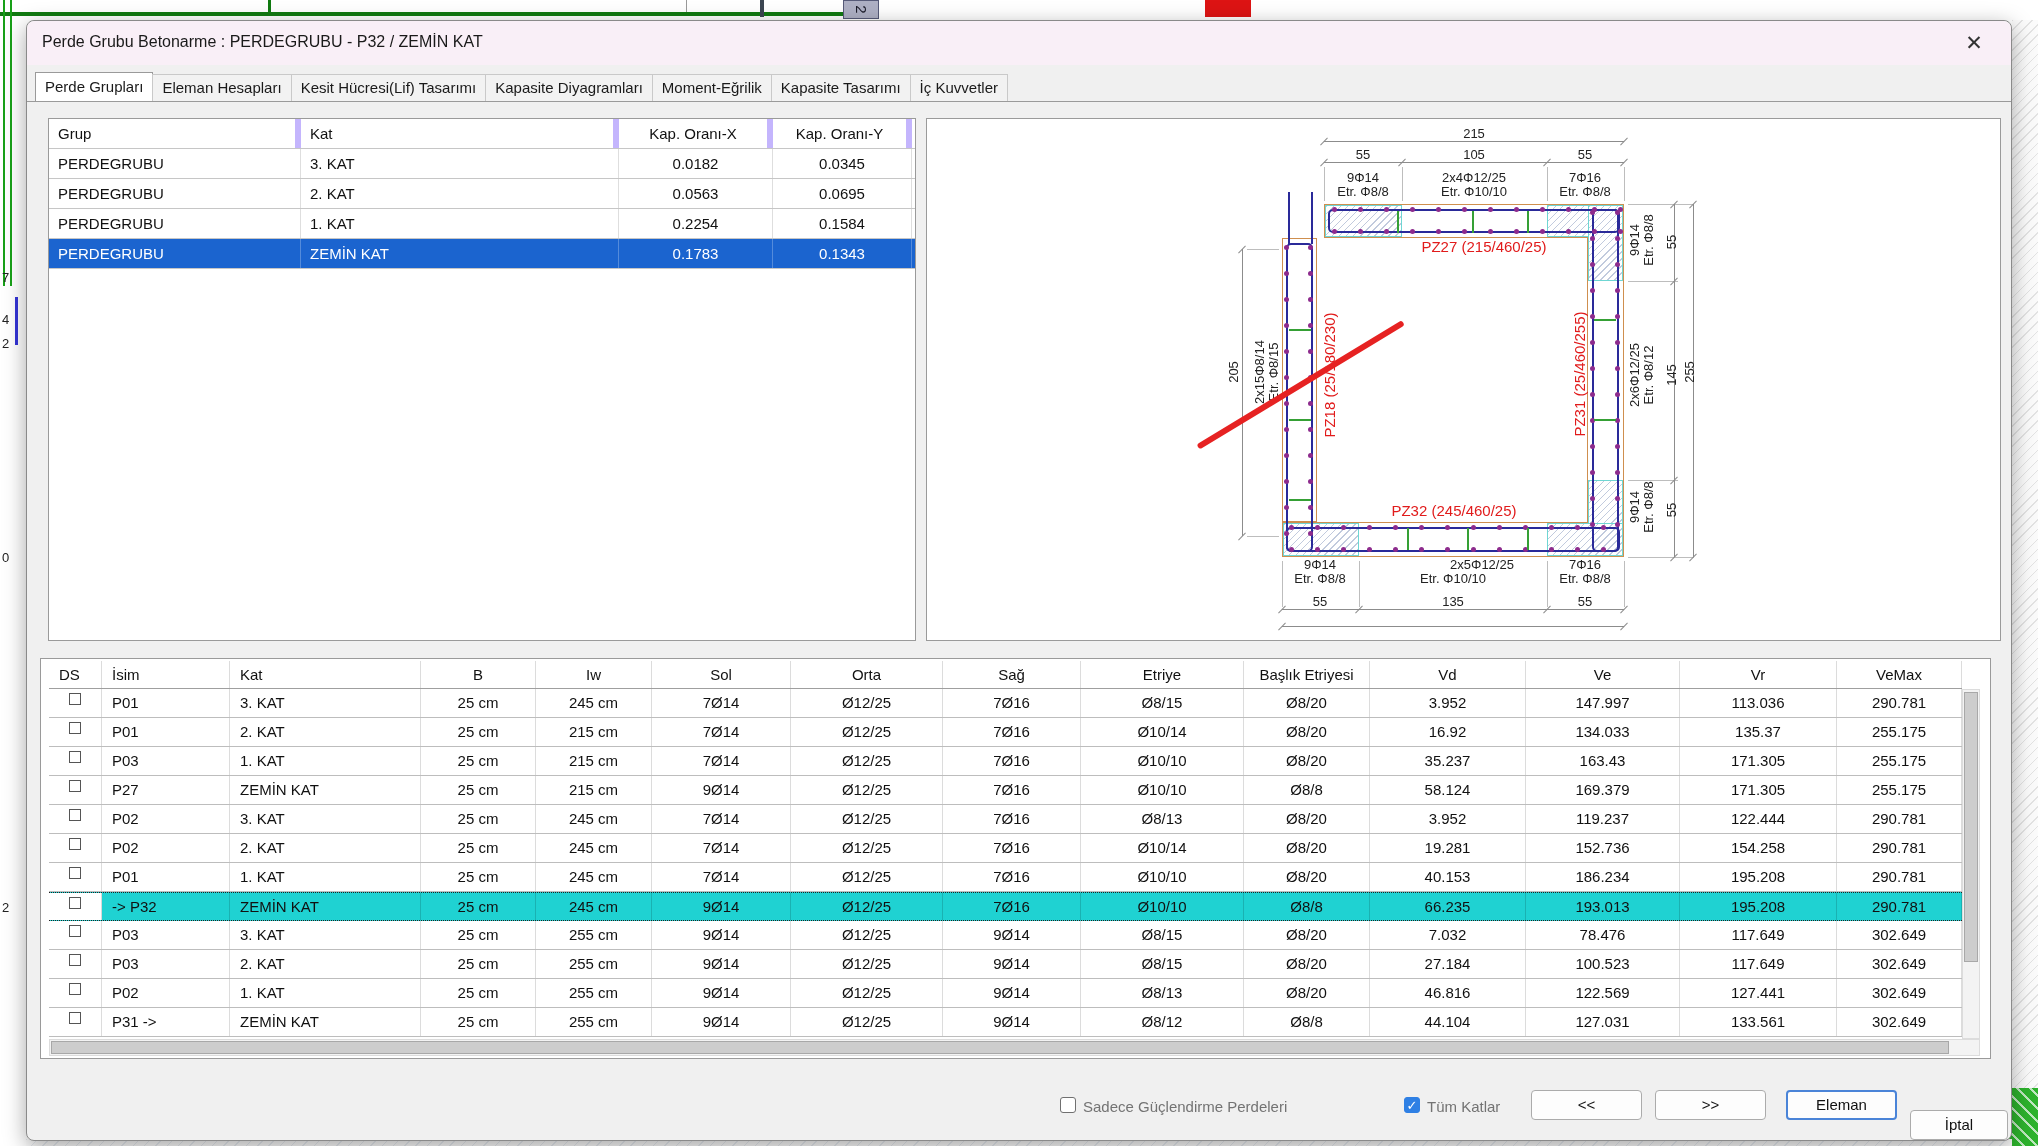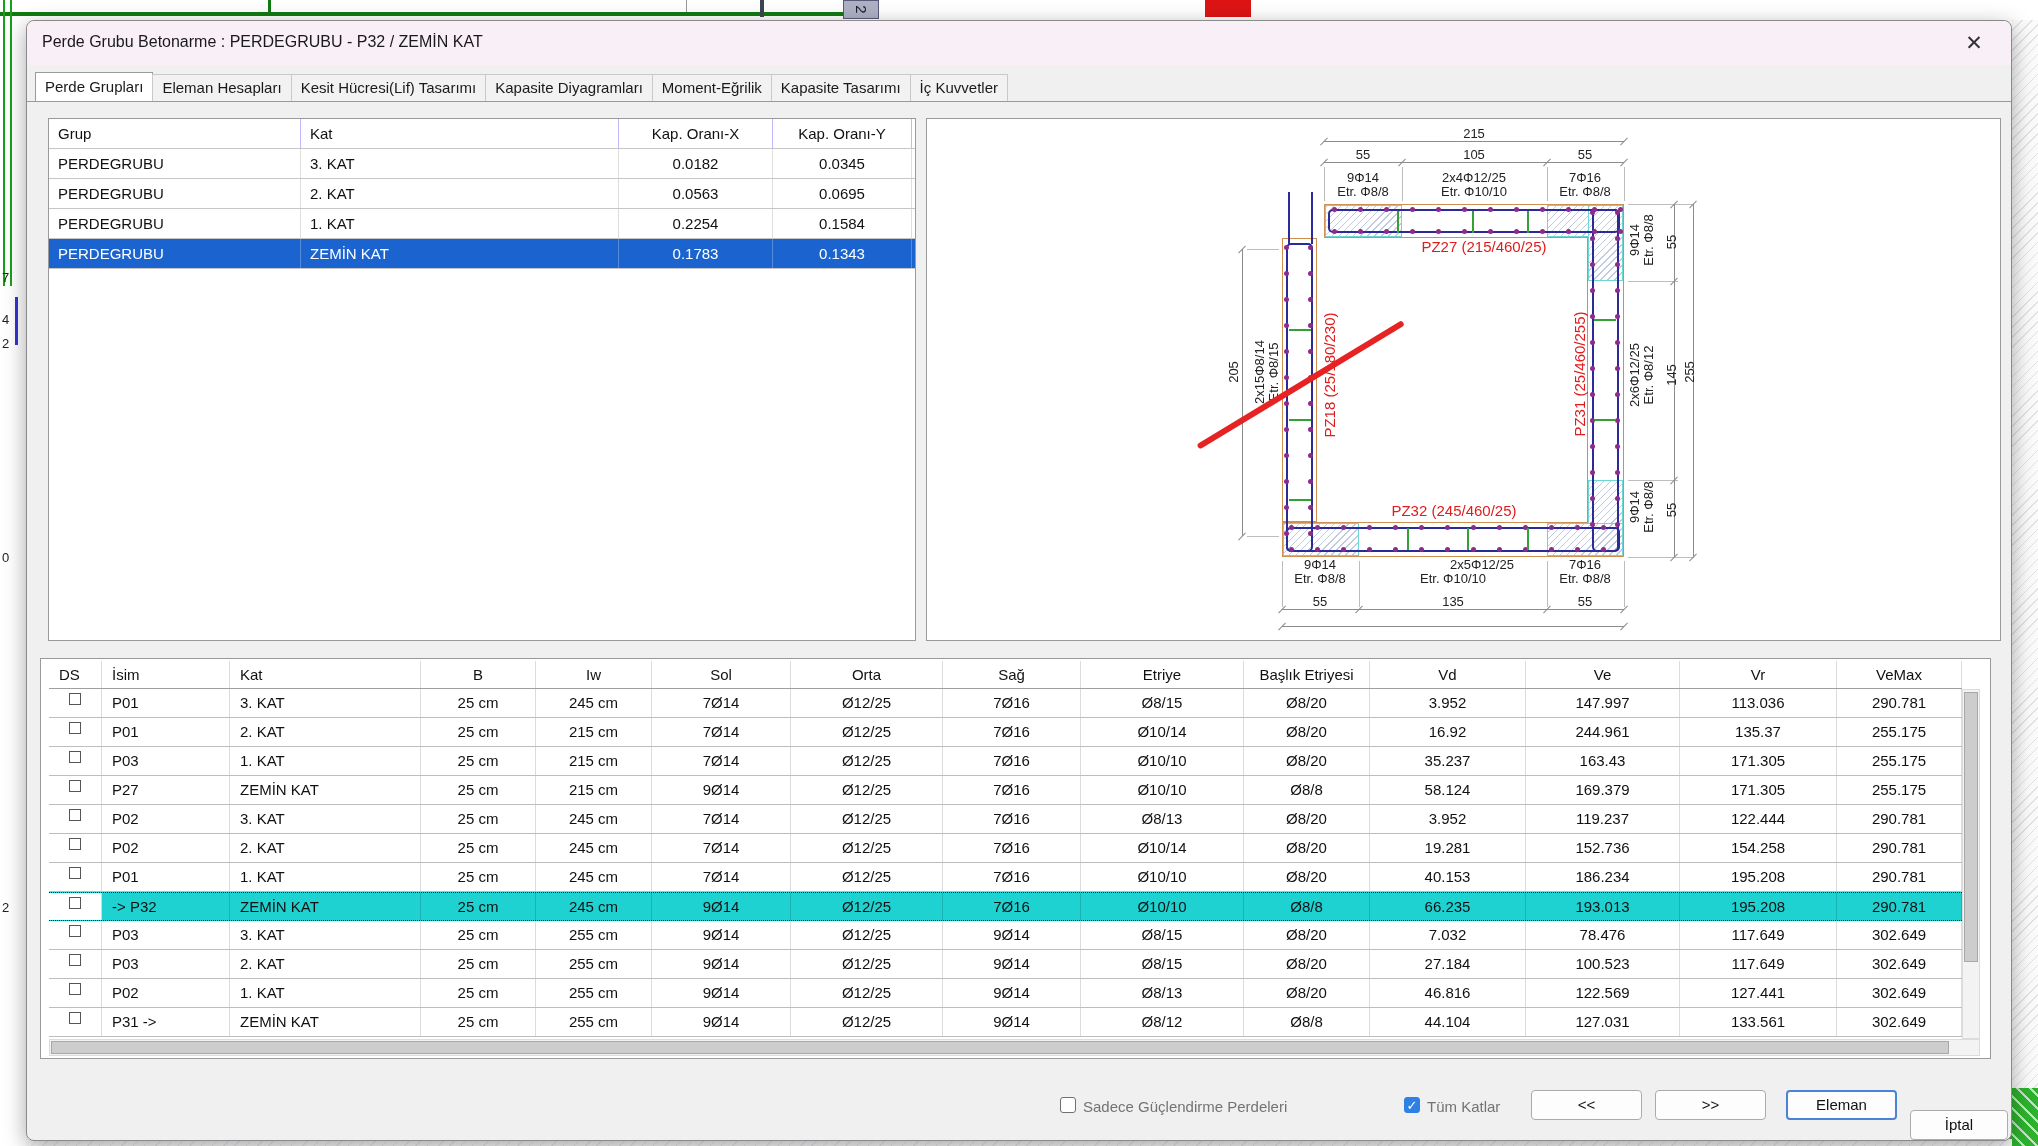--- a/index.html
+++ b/index.html
@@ -45,21 +45,21 @@
     height:28px;line-height:28px;}
   .tabline{position:absolute;left:0;top:80px;width:100%;height:1px;background:#9a9a9a;}
 
   
   .panel{background:#fff;border:1px solid #9a9a9a;}
   .group-panel{left:21px;top:97px;width:866px;height:521px;overflow:hidden;}
   .g-row{position:relative;height:29px;border-bottom:1px solid #c6c6c6;display:flex;}
   .g-cell{height:29px;line-height:29px;font-size:15px;border-right:1px solid #dedede;
     padding:0 9px;box-sizing:border-box;overflow:hidden;white-space:nowrap;}
   .g-cell.num{text-align:center;padding:0 4px;}
-  .g-row.header .g-cell{border-right:1px solid #c4b5fd;}
+  .g-row.header .g-cell{border-right:6px solid #c4b5fd;}
   .g-row.selected{background:#1b64cf;color:#fff;}
   .g-row.selected .g-cell{border-right-color:rgba(255,255,255,.25);}
 
   
   .draw-panel{left:899px;top:97px;width:1073px;height:521px;overflow:hidden;}
   .wall{position:absolute;background:#fff;border:1px solid #cf8f4e;box-sizing:border-box;}
   .hz{position:absolute;background:repeating-linear-gradient(135deg,rgba(108,130,175,.42) 0 1px,transparent 1px 5px),#fff;
     border:1px solid #6fd6d3;box-sizing:border-box;}
   .stir{position:absolute;border:2px solid #2a2a99;border-radius:5px;box-sizing:border-box;}
   .dot{position:absolute;width:5px;height:5px;border-radius:50%;background:#8d2b8d;}
@@ -436,21 +436,21 @@
             <div class="w-cell left" style="width: 128px;">P01</div>
             <div class="w-cell left" style="width: 191px;">2. KAT</div>
             <div class="w-cell" style="width: 115px;">25 cm</div>
             <div class="w-cell" style="width: 116px;">215 cm</div>
             <div class="w-cell" style="width: 139px;">7Ø14</div>
             <div class="w-cell" style="width: 152px;">Ø12/25</div>
             <div class="w-cell" style="width: 138px;">7Ø16</div>
             <div class="w-cell" style="width: 163px;">Ø10/14</div>
             <div class="w-cell" style="width: 126px;">Ø8/20</div>
             <div class="w-cell" style="width: 156px;">16.92</div>
-            <div class="w-cell" style="width: 154px;">244.961</div>
+            <div class="w-cell" style="width: 154px;">134.033</div>
             <div class="w-cell" style="width: 157px;">135.37</div>
             <div class="w-cell" style="width: 125px;">255.175</div>
           </div>
           <div class="w-row">
             <div class="w-cell left ds" style="width: 53px;"><span class="dsbox"></span></div>
             <div class="w-cell left" style="width: 128px;">P03</div>
             <div class="w-cell left" style="width: 191px;">1. KAT</div>
             <div class="w-cell" style="width: 115px;">25 cm</div>
             <div class="w-cell" style="width: 116px;">215 cm</div>
             <div class="w-cell" style="width: 139px;">7Ø14</div>

